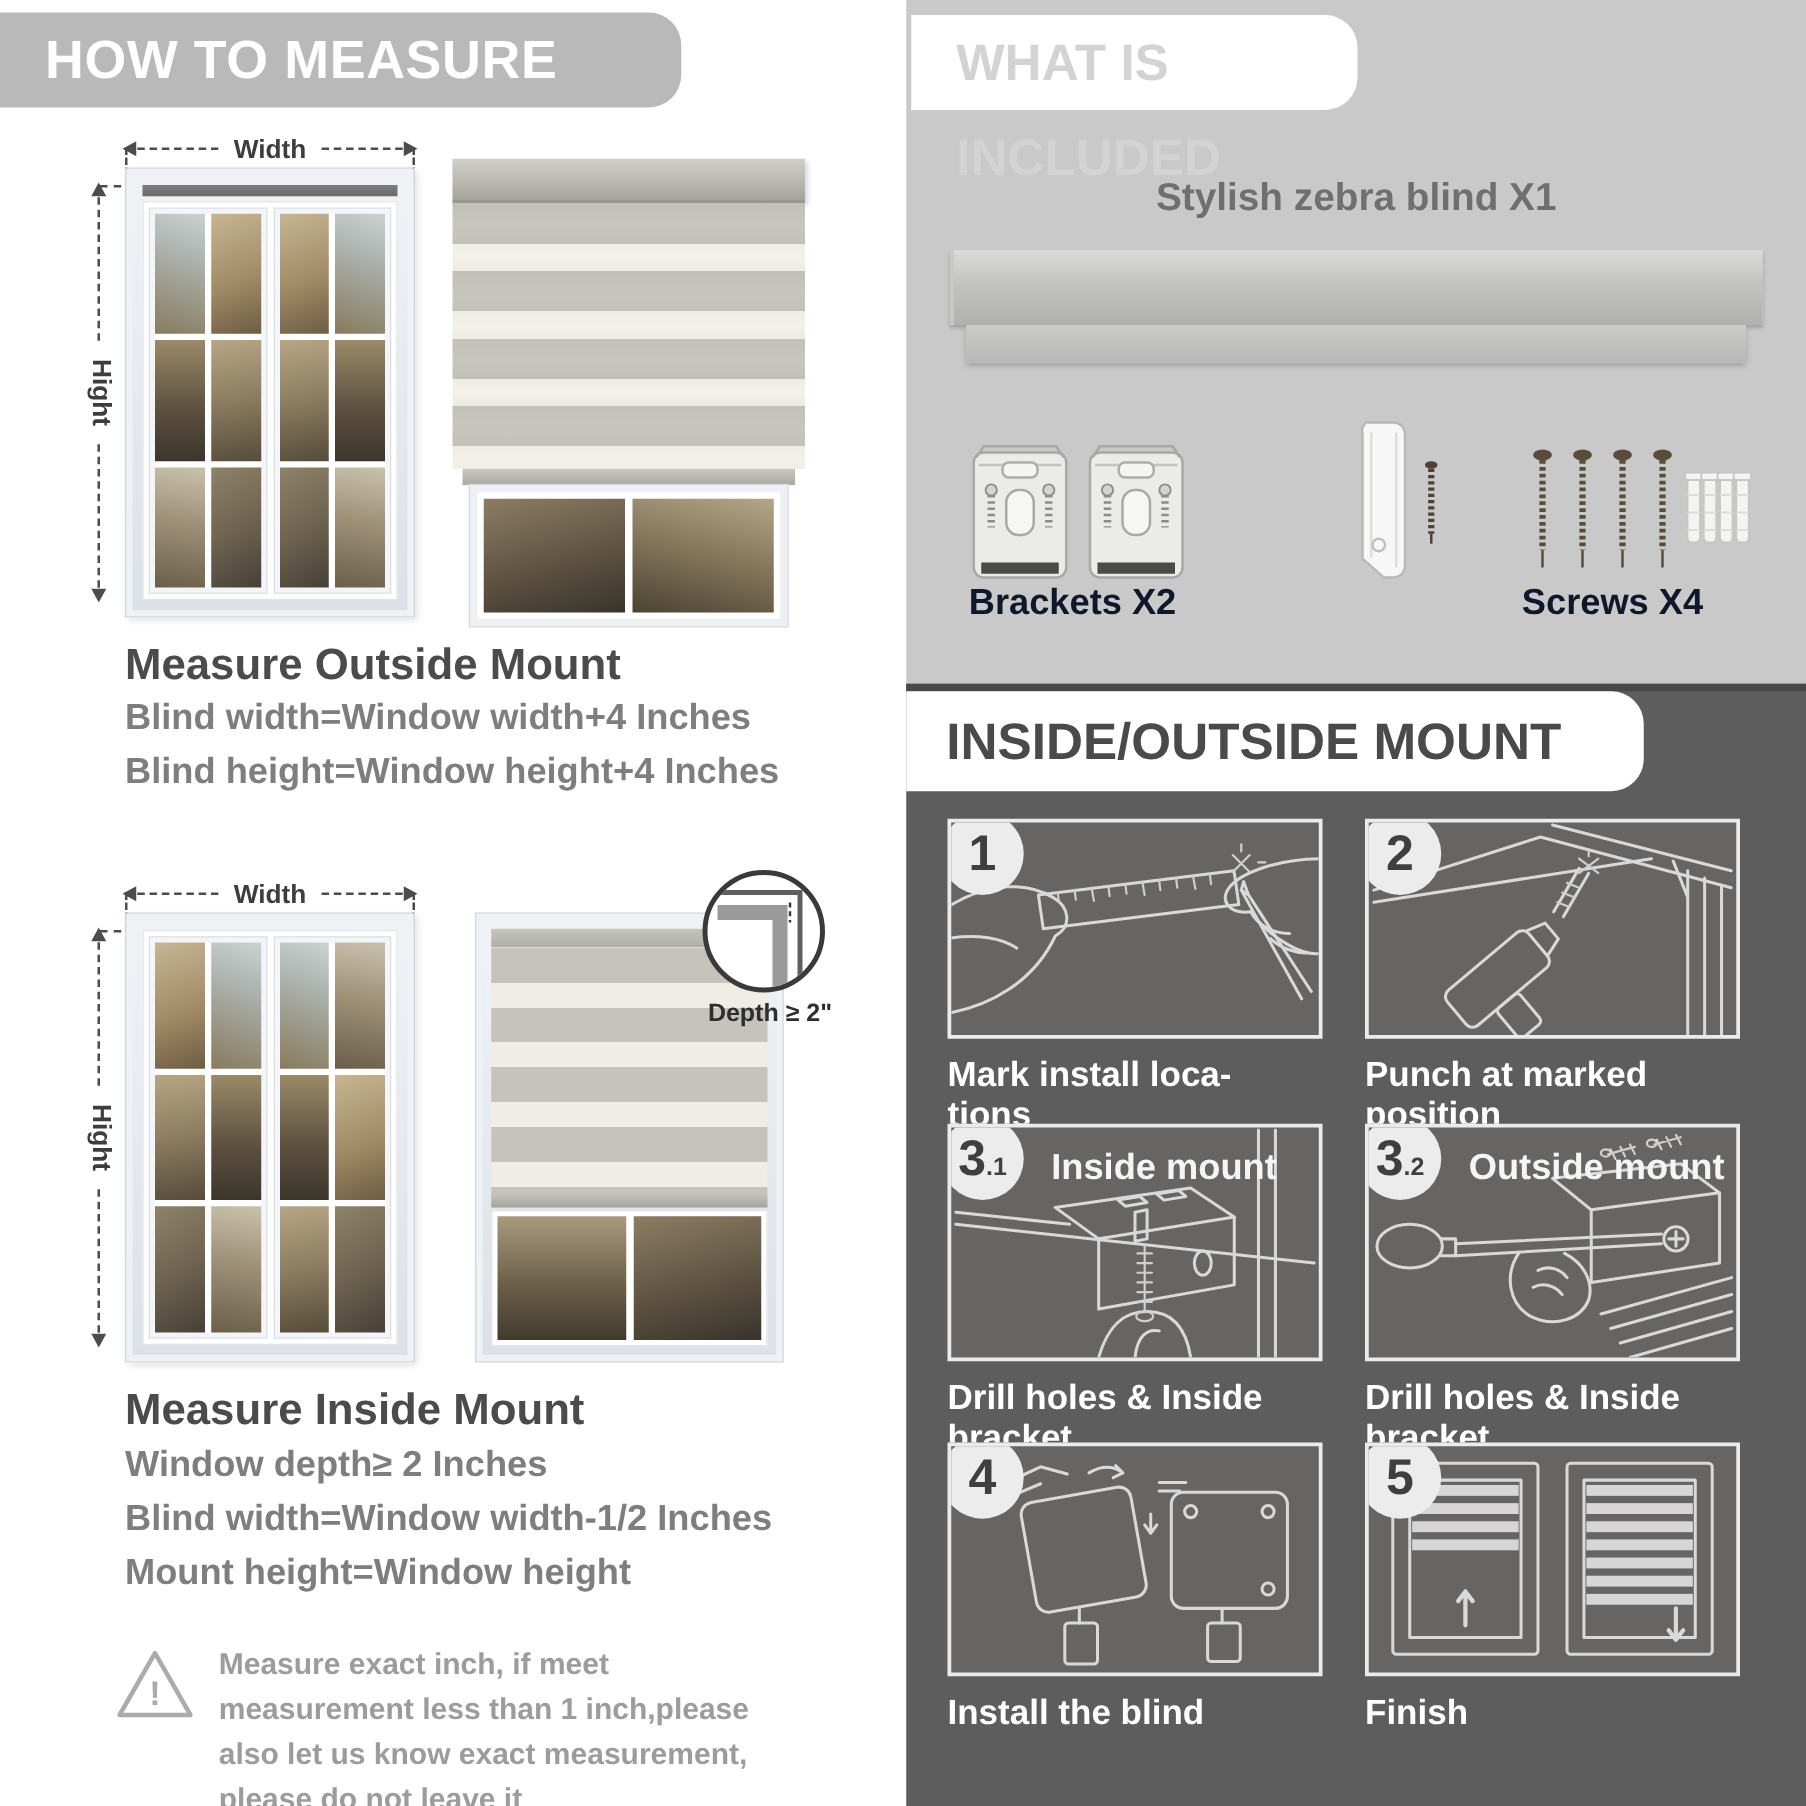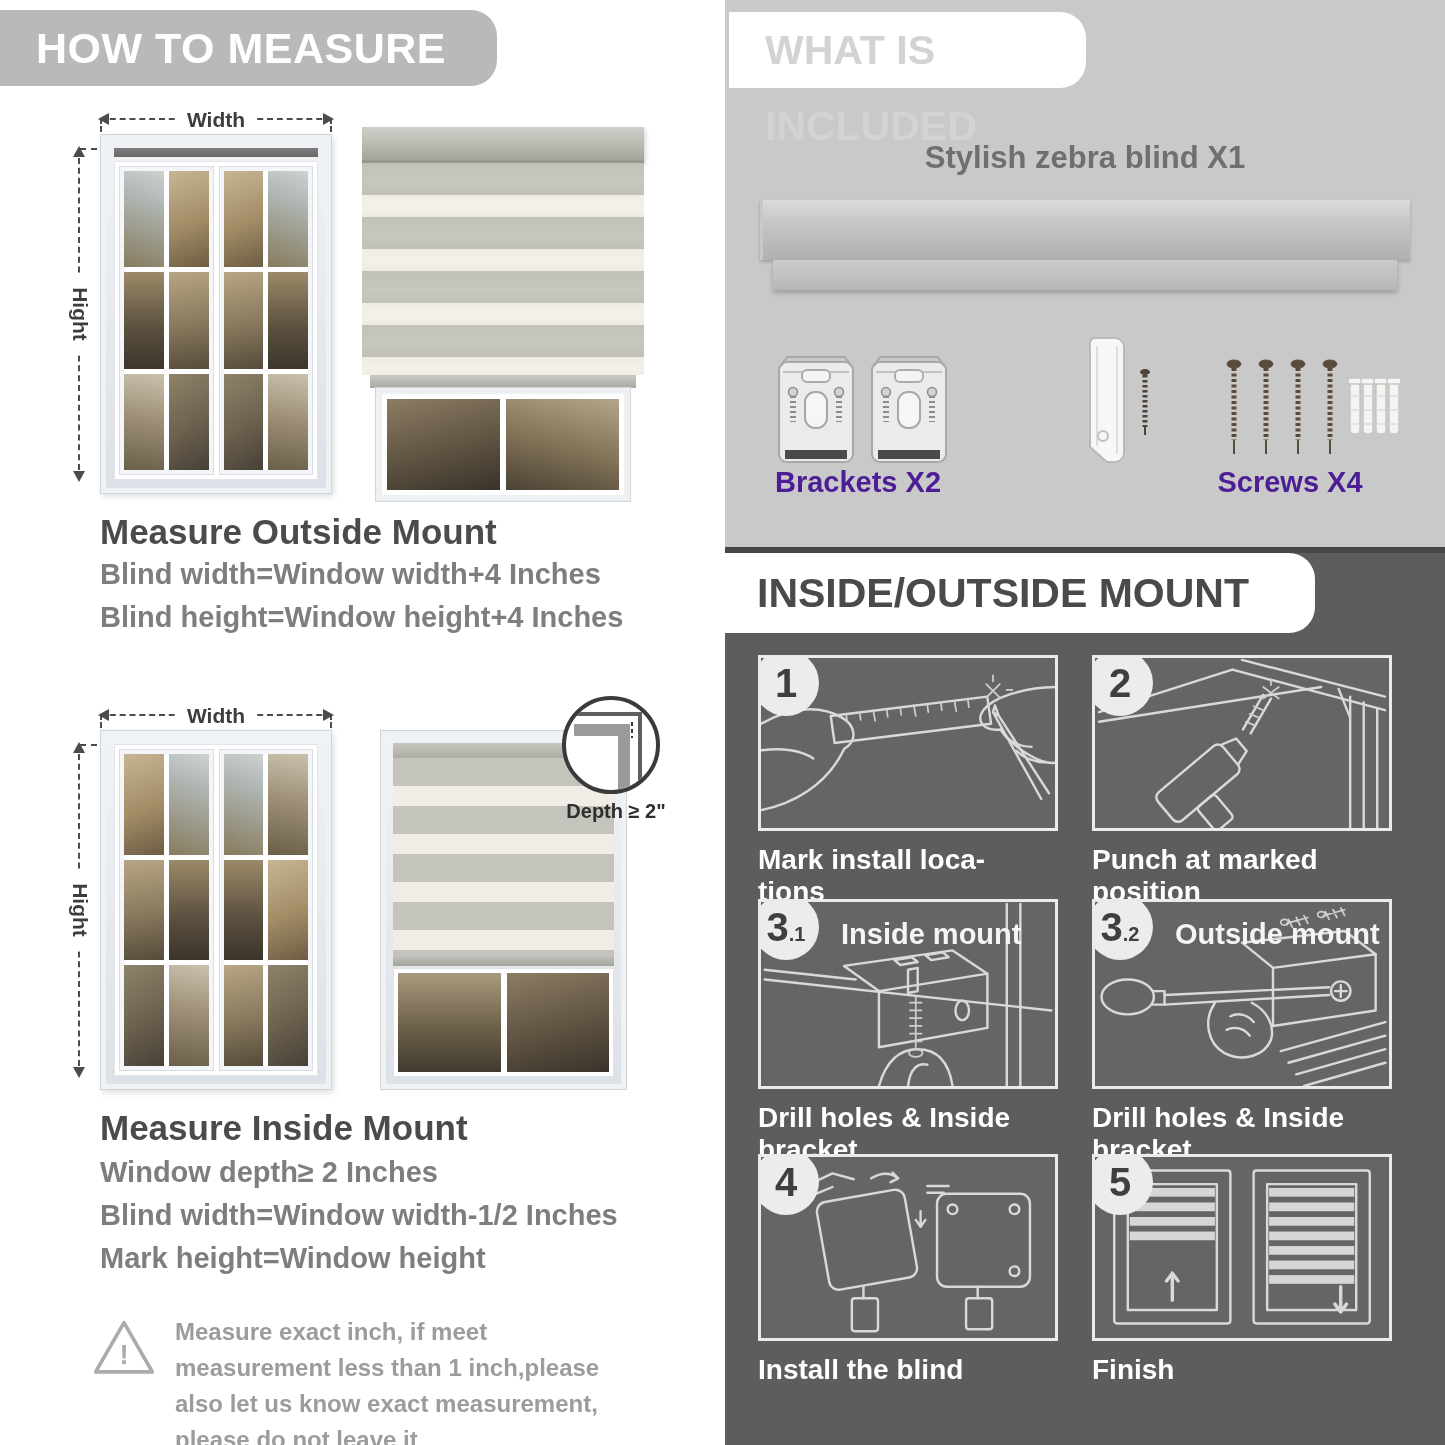--- a/index.html
+++ b/index.html
@@ -1,20 +1,20 @@
 <!DOCTYPE html>
 <html><head>
 <meta charset="utf-8">
 <style>
   *{margin:0;padding:0;box-sizing:border-box}
   html,body{width:1445px;height:1445px}
   body{position:relative;background:#fff;font-family:"Liberation Sans",sans-serif;overflow:hidden}
 
   
-  .left-header{position:absolute;left:0;top:10px;width:497px;height:76px;background:#b9b9b9;
+  .left-header{position:absolute;left:0;top:10px;width:545px;height:76px;background:#b9b9b9;
     border-radius:0 26px 26px 0;color:#fff;font-size:43px;font-weight:bold;line-height:76px;
     padding-left:36px;letter-spacing:.5px}
 
   .sec-title{position:absolute;font-size:35px;font-weight:bold;color:#4b4b4b}
   .sec-line{position:absolute;font-size:29px;font-weight:bold;color:#7e7e7e}
 
   
   .win{position:absolute;background:linear-gradient(180deg,#f0f3f6,#dce1e7);border:1px solid #cfd5db;
     box-shadow:inset 0 0 0 5px #eef1f5,2px 3px 6px rgba(0,0,0,.12);padding:13px;display:flex;flex-direction:column}
   .roller{height:9px;background:linear-gradient(#7e7e7e,#696969);margin-bottom:4px}
@@ -80,21 +80,21 @@
   
   .included{position:absolute;left:725px;top:0;width:720px;height:547px;background:#c9c9c9}
   .included-header{position:absolute;left:4px;top:12px;width:357px;height:76px;background:#fff;
     border-radius:0 26px 26px 0;color:#d3d3d3;font-size:41px;font-weight:bold;line-height:76px;padding-left:36px}
   .blind-label{position:absolute;left:0;top:140px;width:100%;text-align:center;font-size:31px;font-weight:bold;color:#6f6f6f}
   .cass-top{position:absolute;left:35px;top:200px;width:650px;height:60px;
     background:linear-gradient(180deg,#dadad8,#c3c3c1 45%,#b0b0ae);box-shadow:0 2px 3px rgba(0,0,0,.2);
     border-left:3px solid #c8c8c6}
   .cass-lip{position:absolute;left:48px;top:260px;width:624px;height:30px;
     background:linear-gradient(180deg,#cbcbc9,#b7b7b5);box-shadow:0 3px 5px rgba(0,0,0,.22)}
-  .comp-label{position:absolute;top:466px;text-align:center;font-size:29px;font-weight:bold;color:#4c1d95}
+  .comp-label{position:absolute;top:466px;text-align:center;font-size:29px;font-weight:bold;color:#0f172a}
 
   
   .mount{position:absolute;left:725px;top:547px;width:846px;height:898px;background:#5d5d5d}
   .mount::before{content:"";position:absolute;left:0;top:0;width:100%;height:6px;background:#474747}
   .mount-header{position:absolute;left:0;top:6px;width:590px;height:80px;background:#fff;
     border-radius:0 26px 26px 0;color:#4a4a4a;font-size:41px;font-weight:bold;line-height:80px;padding-left:32px}
   .step{position:absolute;width:300px}
   .panel{position:relative;border:3px solid #ebebeb;background:#666564;overflow:hidden}
   .panel svg{display:block;width:100%;height:100%}
   .badge{position:absolute;top:-8px;left:-8px;width:66px;height:66px;border-radius:50%;background:#ececec;
@@ -212,21 +212,21 @@
     <path d="M8,30 H58 V90" stroke="#9a9a9a" stroke-width="12" fill="none"></path>
     <path d="M8,14 H74 V90" stroke="#5f5f5f" stroke-width="4" fill="none"></path>
     <path d="M66,22 v16" stroke="#3a3a3a" stroke-width="2" stroke-dasharray="4 3" fill="none"></path>
   </svg>
 </div>
 <div class="depth-label">Depth ≥ 2"</div>
 
 <div class="sec-title" style="left:100px;top:1108px">Measure Inside Mount</div>
 <div class="sec-line" style="left:100px;top:1156px">Window depth≥ 2 Inches</div>
 <div class="sec-line" style="left:100px;top:1199px">Blind width=Window width-1/2 Inches</div>
-<div class="sec-line" style="left:100px;top:1242px">Mark height=Window height</div>
+<div class="sec-line" style="left:100px;top:1242px">Mount height=Window height</div>
 
 <div class="warn-wrap">
   <svg viewBox="0 0 70 64">
     <path d="M35 5 L66 59 H4 Z" fill="none" stroke="#ababab" stroke-width="4" stroke-linejoin="round"></path>
     <text x="35" y="50" text-anchor="middle" font-size="30" font-weight="bold" fill="#ababab">!</text>
   </svg>
 </div>
 <div class="warn-text">Measure exact inch, if meet measurement less than 1 inch,please also let us know exact measurement, please do not leave it</div>
 
 <div class="included">

